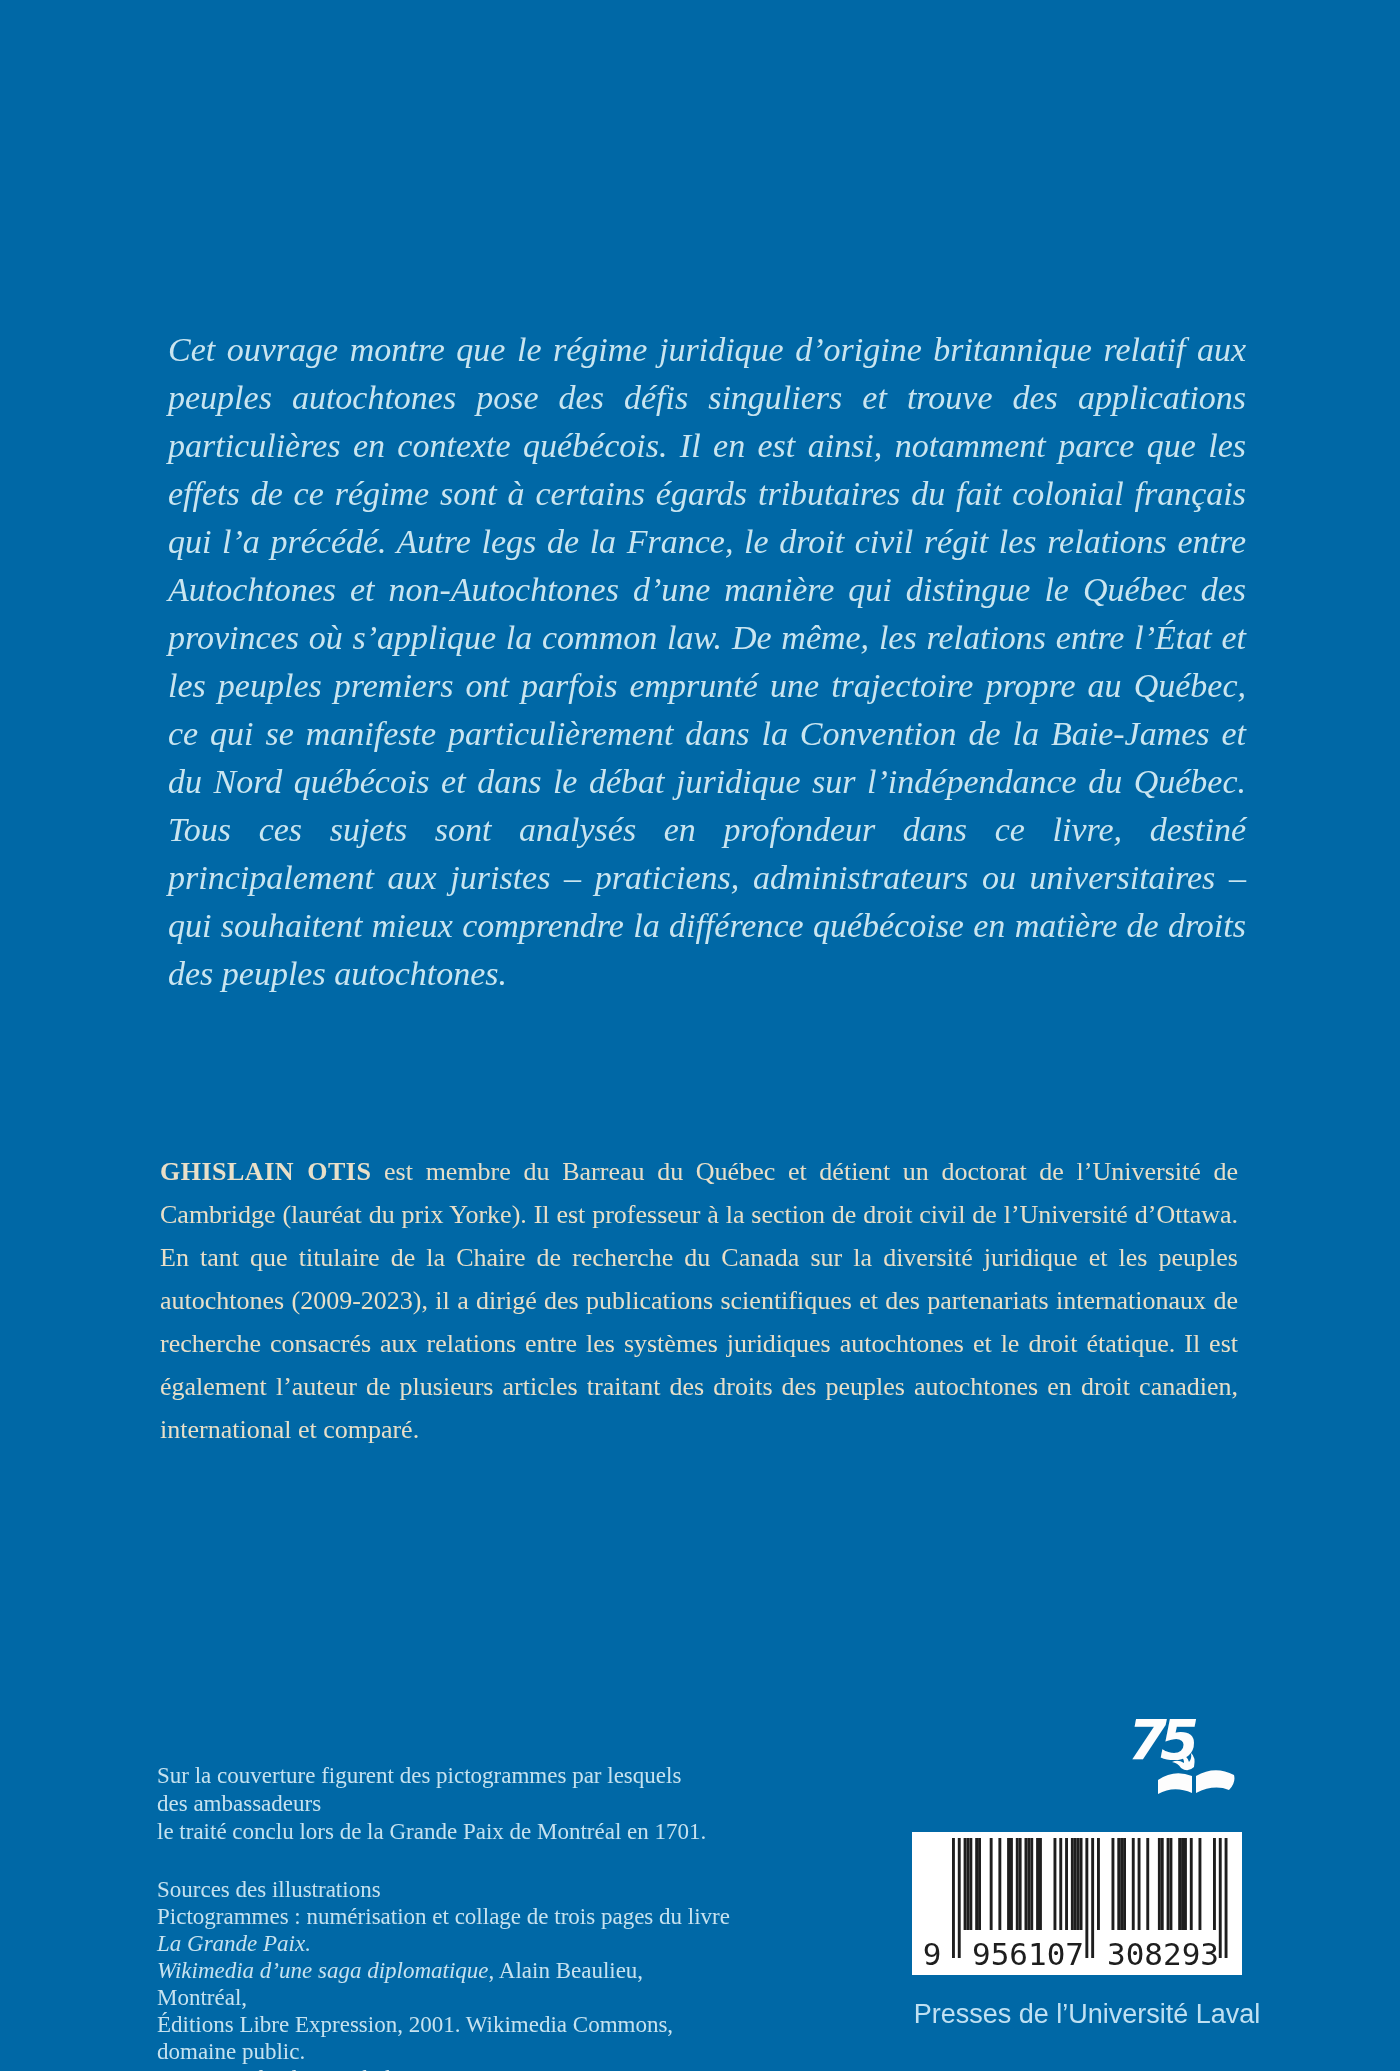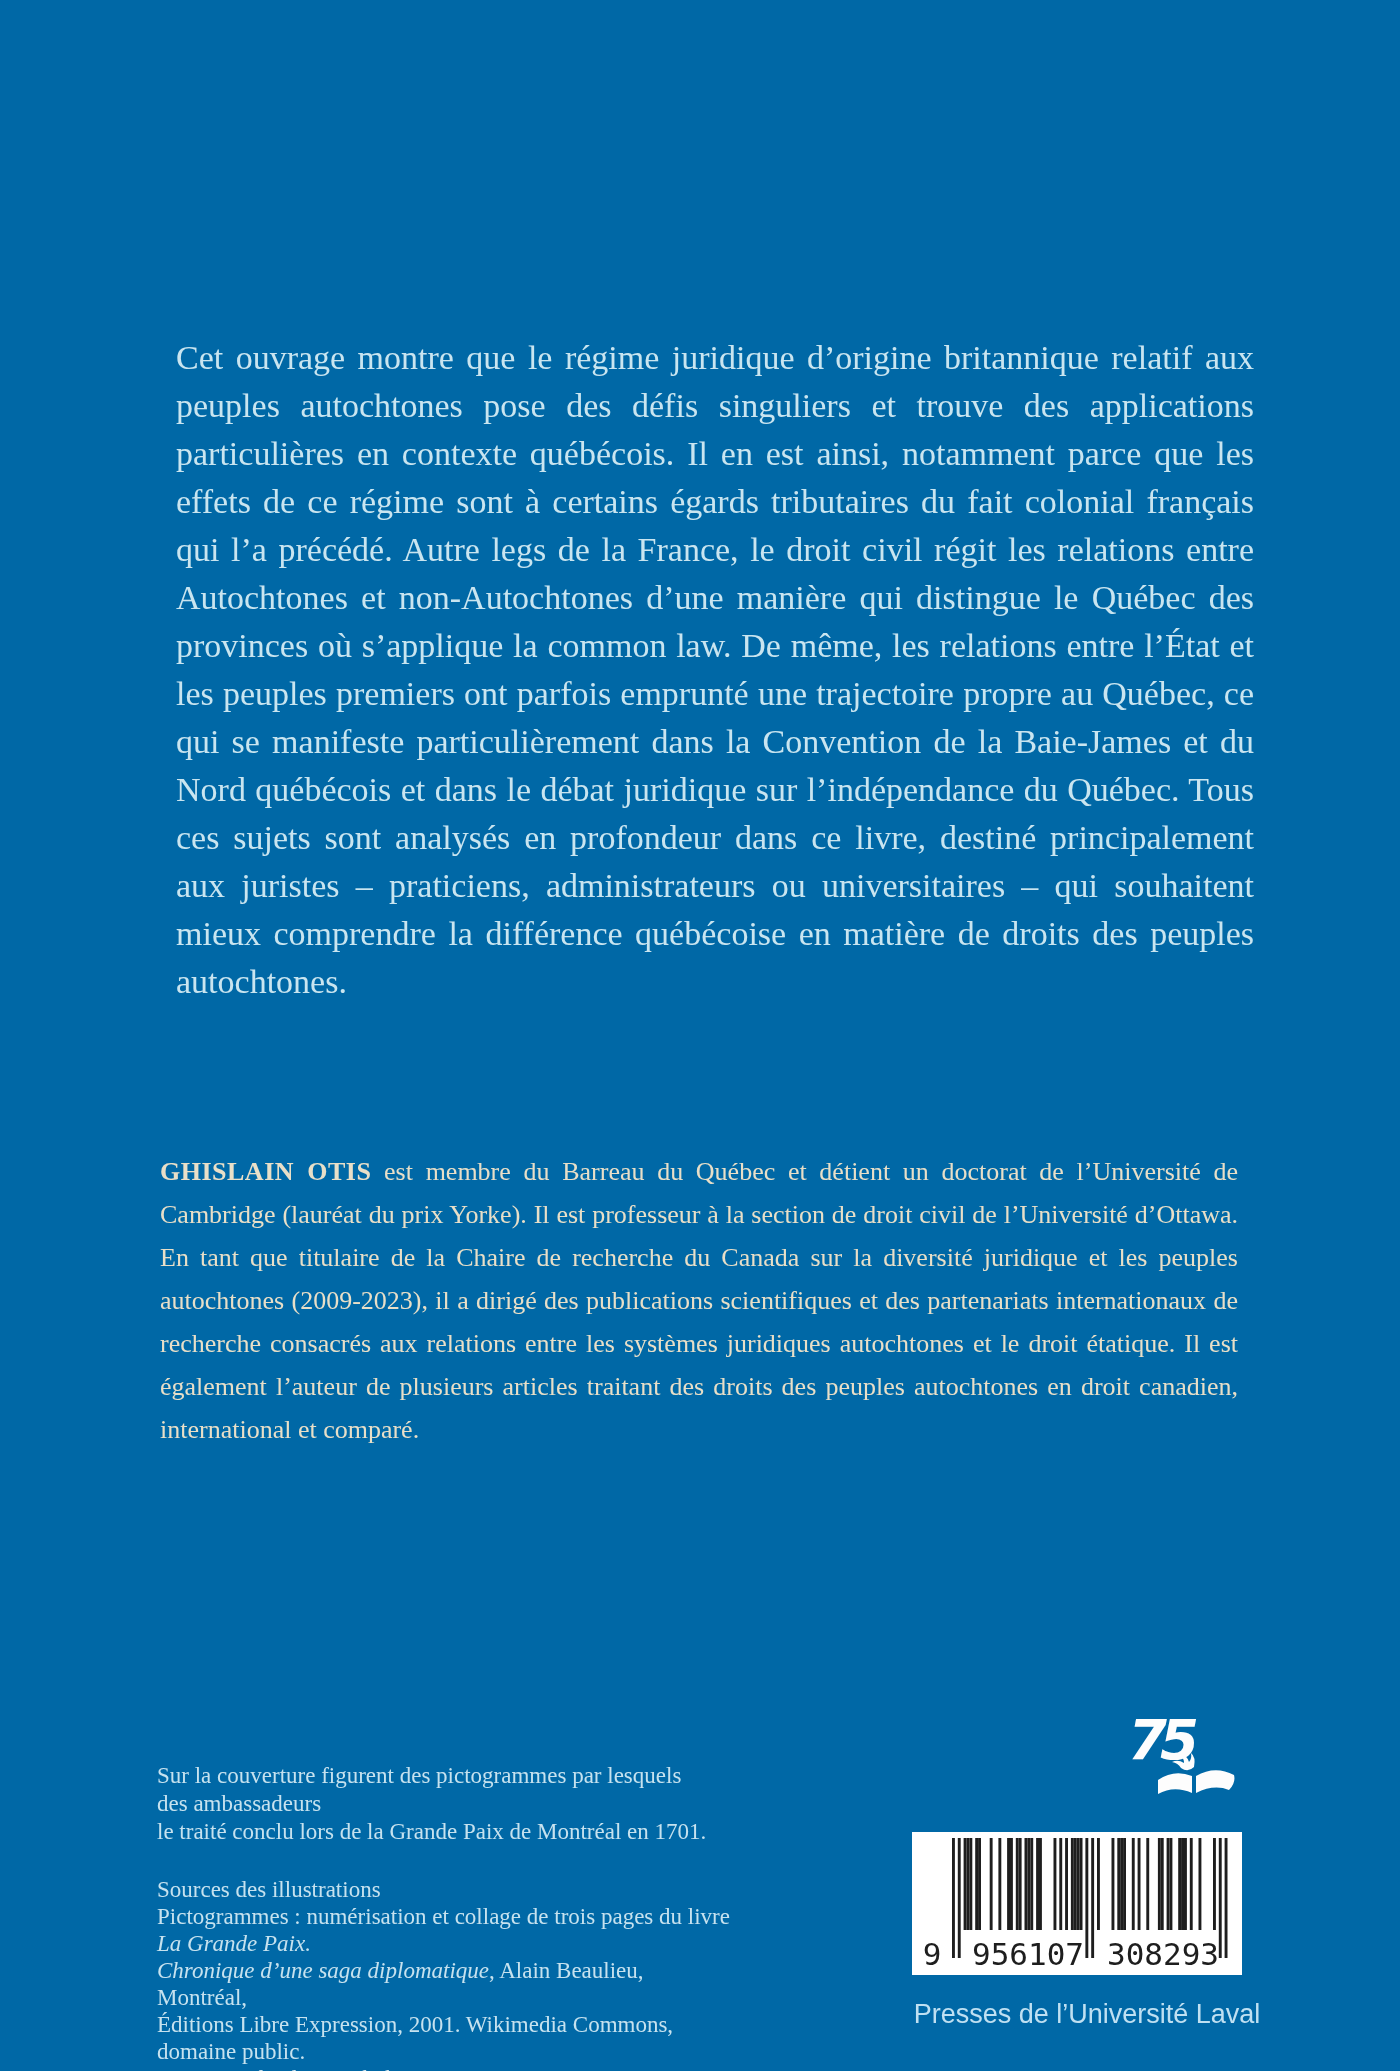--- a/index.html
+++ b/index.html
@@ -13,23 +13,24 @@
     --barcode-bars:#1e1e1e;
     --logo:#fdfdfd;
   }
   html,body{margin:0;padding:0;}
   body{
     width:1400px;height:2071px;position:relative;overflow:hidden;
     background:var(--background);
     font-family:"Liberation Serif","DejaVu Serif",serif;
   }
   .synopsis{
-    position:absolute;left:160px;top:318px;width:1078px;margin:16px;
+    position:absolute;left:160px;top:318px;width:1078px;margin:8px;
     font-size:34px;line-height:48px;color:var(--synopsis-text);
     text-align:justify;
+    font-style:italic;
   }
   .bio{
     position:absolute;left:160px;top:1150px;width:1078px;margin:0;
     font-size:26px;line-height:43px;color:var(--bio-text);
     text-align:justify;
   }
   .bio strong{font-weight:bold;letter-spacing:0.5px;}
   .cover-note{
     position:absolute;left:157px;top:1762px;width:560px;
     font-size:23px;line-height:28px;color:var(--note-text);
@@ -80,21 +81,21 @@
 
 <div class="cover-note">
     <div>Sur la couverture figurent des pictogrammes par lesquels des ambassadeurs</div>
     <div>le traité conclu lors de la Grande Paix de Montréal en 1701.</div>
   </div>
 
 <div class="sources">
   <div>Sources des illustrations</div>
   <div>
       <div><span>Pictogrammes : numérisation et collage de trois pages du livre </span><em>La Grande Paix.</em></div>
-      <div><em>Chronique d’une saga diplomatique</em><span>, Alain Beaulieu, Montréal,</span></div>
+      <div><em>Wikimedia d’une saga diplomatique</em><span>, Alain Beaulieu, Montréal,</span></div>
       <div><span>Éditions Libre Expression, 2001. Wikimedia Commons, domaine public.</span></div>
       <div><span>Texture et fond : iStockphoto.</span></div>
     </div>
 </div>
 
 <div class="logo75">
   <div class="digits">75</div>
   <svg width="80" height="46" viewBox="0 0 80 46">
     <g fill="currentColor">
       <path d="M38,17 q2,-10 -3,-14 q1,6 -2,9 q-2,-7 -9,-8 q4,4 4,9 q-6,-4 -12,-1 q6,1 9,6 q7,5 13,-1 z"></path>

